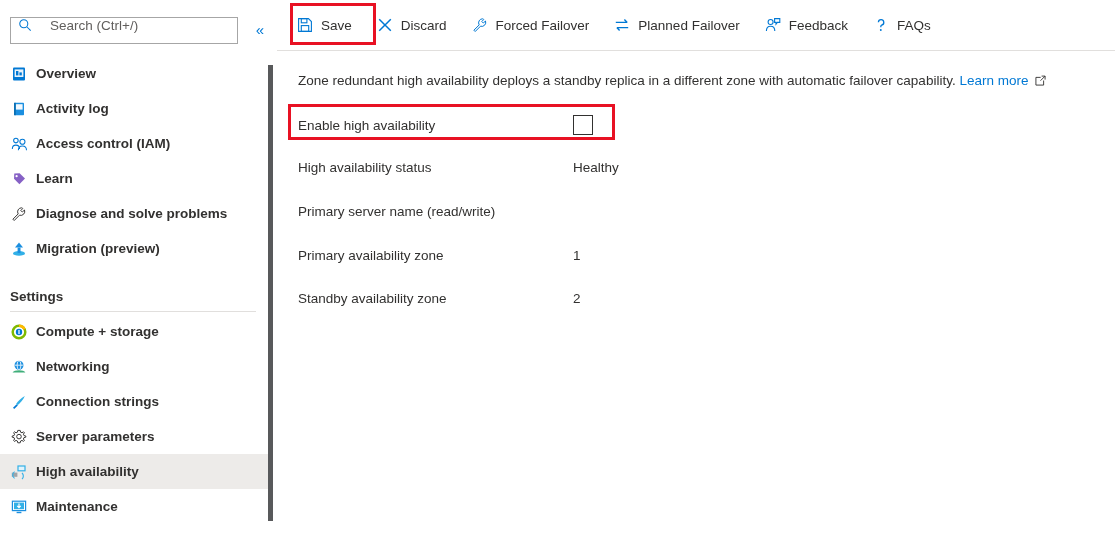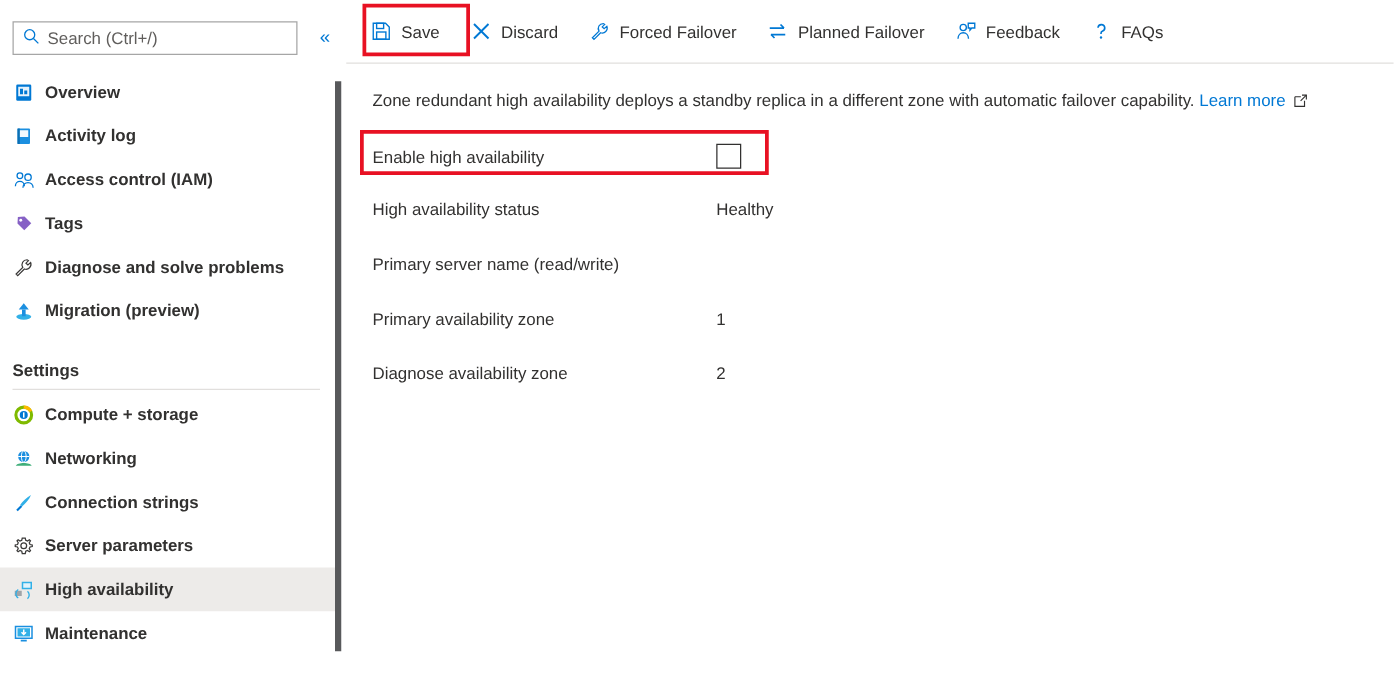--- a/index.html
+++ b/index.html
@@ -34,22 +34,23 @@
     background: #ffffff;
   }
   .search-wrap {
     position: absolute;
     left: 10px; top: 17px;
     width: 228px; height: 27px;
     border: 1px solid #a6a6a6;
     background: #fff;
     box-sizing: border-box;
     display: flex;
-    align-items: center;
+    align-items: flex-start;
     padding: 0 7px;
+    gap: 12px;
   }
   .search-wrap svg { flex: 0 0 auto; }
   .search-input {
     border: none;
     outline: none;
     font-family: "Liberation Sans", sans-serif;
     font-size: 13.5px;
     color: #605e5c;
     background: transparent;
     margin-left: 6px;
@@ -278,21 +279,21 @@
         <span class="nav-label">Access control (IAM)</span>
       </div>
 
       <div class="nav-item">
         <span class="nav-icon">
           <svg width="16" height="16" viewBox="0 0 16 16">
             <path d="M8.6 2.2 L14 7.6 L8.4 13.2 L3 7.8 L3.3 2.6 Z" fill="#8661c5"></path>
             <circle cx="5.6" cy="5.2" r="1.15" fill="#ffffff"></circle>
           </svg>
         </span>
-        <span class="nav-label">Tags</span>
+        <span class="nav-label">Learn</span>
       </div>
 
       <div class="nav-item">
         <span class="nav-icon">
           <svg width="16" height="16" viewBox="0 0 16 16">
             <path d="M10.6 1.8a4 4 0 0 0-3.4 6.1L1.9 13.2l1.3 1.3 5.3-5.3a4 4 0 0 0 5-5.2L11.3 6 9.8 4.5l2-2a4 4 0 0 0-1.2-0.7z" fill="none" stroke="#3b3a39" stroke-width="1"></path>
           </svg>
         </span>
         <span class="nav-label">Diagnose and solve problems</span>
       </div>
@@ -477,21 +478,21 @@
       <div class="field-row" style="top: 146px;">
         <span class="field-label">Primary server name (read/write)</span>
       </div>
 
       <div class="field-row" style="top: 190px;">
         <span class="field-label">Primary availability zone</span>
         <span class="field-value">1</span>
       </div>
 
       <div class="field-row" style="top: 233px;">
-        <span class="field-label">Diagnose availability zone</span>
+        <span class="field-label">Standby availability zone</span>
         <span class="field-value">2</span>
       </div>
 
     </div>
   </div>
 
   <div class="hl" id="hl-save"></div>
   <div class="hl" id="hl-enable"></div>
 
 </div>

